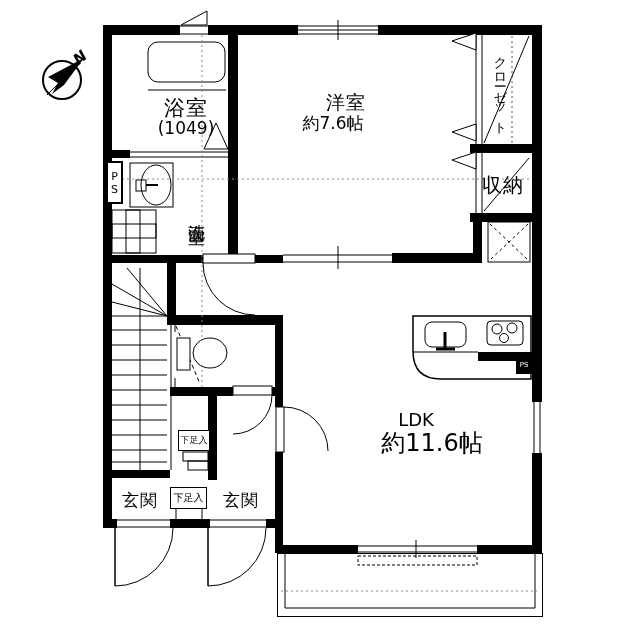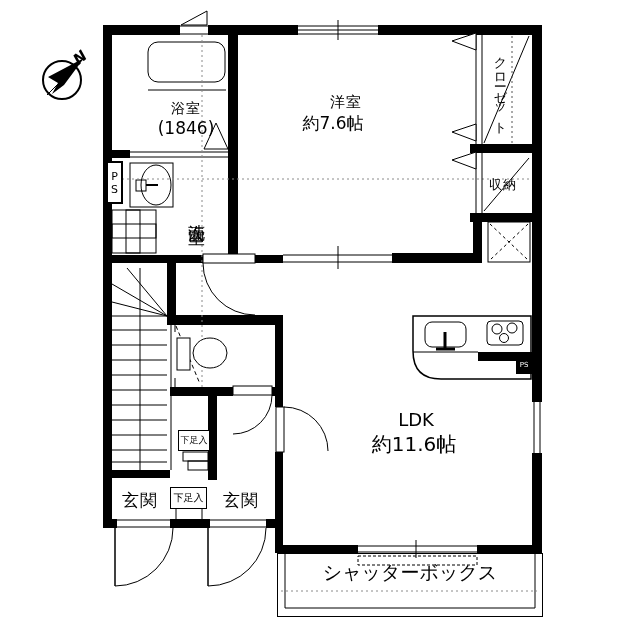--- a/index.html
+++ b/index.html
@@ -220,34 +220,33 @@
   <div class="box" style="left:178px;top:430px;width:32px;height:21px">
     <span style="font-size:9px;letter-spacing:0">下足入</span>
   </div>
   <div class="box" style="left:170px;top:487px;width:37px;height:22px">
     <span style="font-size:10px;letter-spacing:0">下足入</span>
   </div>
   <div class="box" style="left:277px;top:553px;width:266px;height:64px;background:transparent"></div>
 
   <div class="lb n-label" style="left:81px;top:58px;font-size:15px">N</div>
 
-  <div class="lb" style="left:186px;top:108px;font-size:14px">浴室</div>
-  <div class="lb" style="left:186px;top:129px;font-size:17px;letter-spacing:0">(1846)</div>
+  <div class="lb" style="left:186px;top:108px;font-size:21px">浴室</div>
+  <div class="lb" style="left:186px;top:129px;font-size:17px;letter-spacing:0">(1049)</div>
 
   <div class="lb vert" style="left:196px;top:214px;font-size:17px;transform:translate(-50%,-50%)">洗面室</div>
 
-  <div class="lb" style="left:346px;top:103px;font-size:15px">洋室</div>
+  <div class="lb" style="left:346px;top:103px;font-size:19px">洋室</div>
   <div class="lb" style="left:333px;top:124px;font-size:17px;letter-spacing:0">約7.6帖</div>
 
   <div class="lb vert" style="left:500px;top:88px;font-size:13px;letter-spacing:1px">クローゼット</div>
 
-  <div class="lb" style="left:503px;top:185px;font-size:13px">収納</div>
+  <div class="lb" style="left:503px;top:185px;font-size:20px">収納</div>
 
   <div class="lb" style="left:416px;top:420px;font-size:18px;letter-spacing:0">LDK</div>
-  <div class="lb" style="left:414px;top:444px;font-size:20px;letter-spacing:0">約11.6帖</div>
+  <div class="lb" style="left:432px;top:444px;font-size:24px;letter-spacing:0">約11.6帖</div>
 
   <div class="lb" style="left:140px;top:501px;font-size:17px">玄関</div>
   <div class="lb" style="left:241px;top:501px;font-size:17px">玄関</div>
 
-  <div class="lb" style="left:410px;top:573px;font-size:19px;letter-spacing:0">シャッターボックス</div>
 
   <div class="lb" style="left:524px;top:366px;font-size:7px;color:#fff;letter-spacing:0">PS</div>
 </div>
 
 </body></html>

